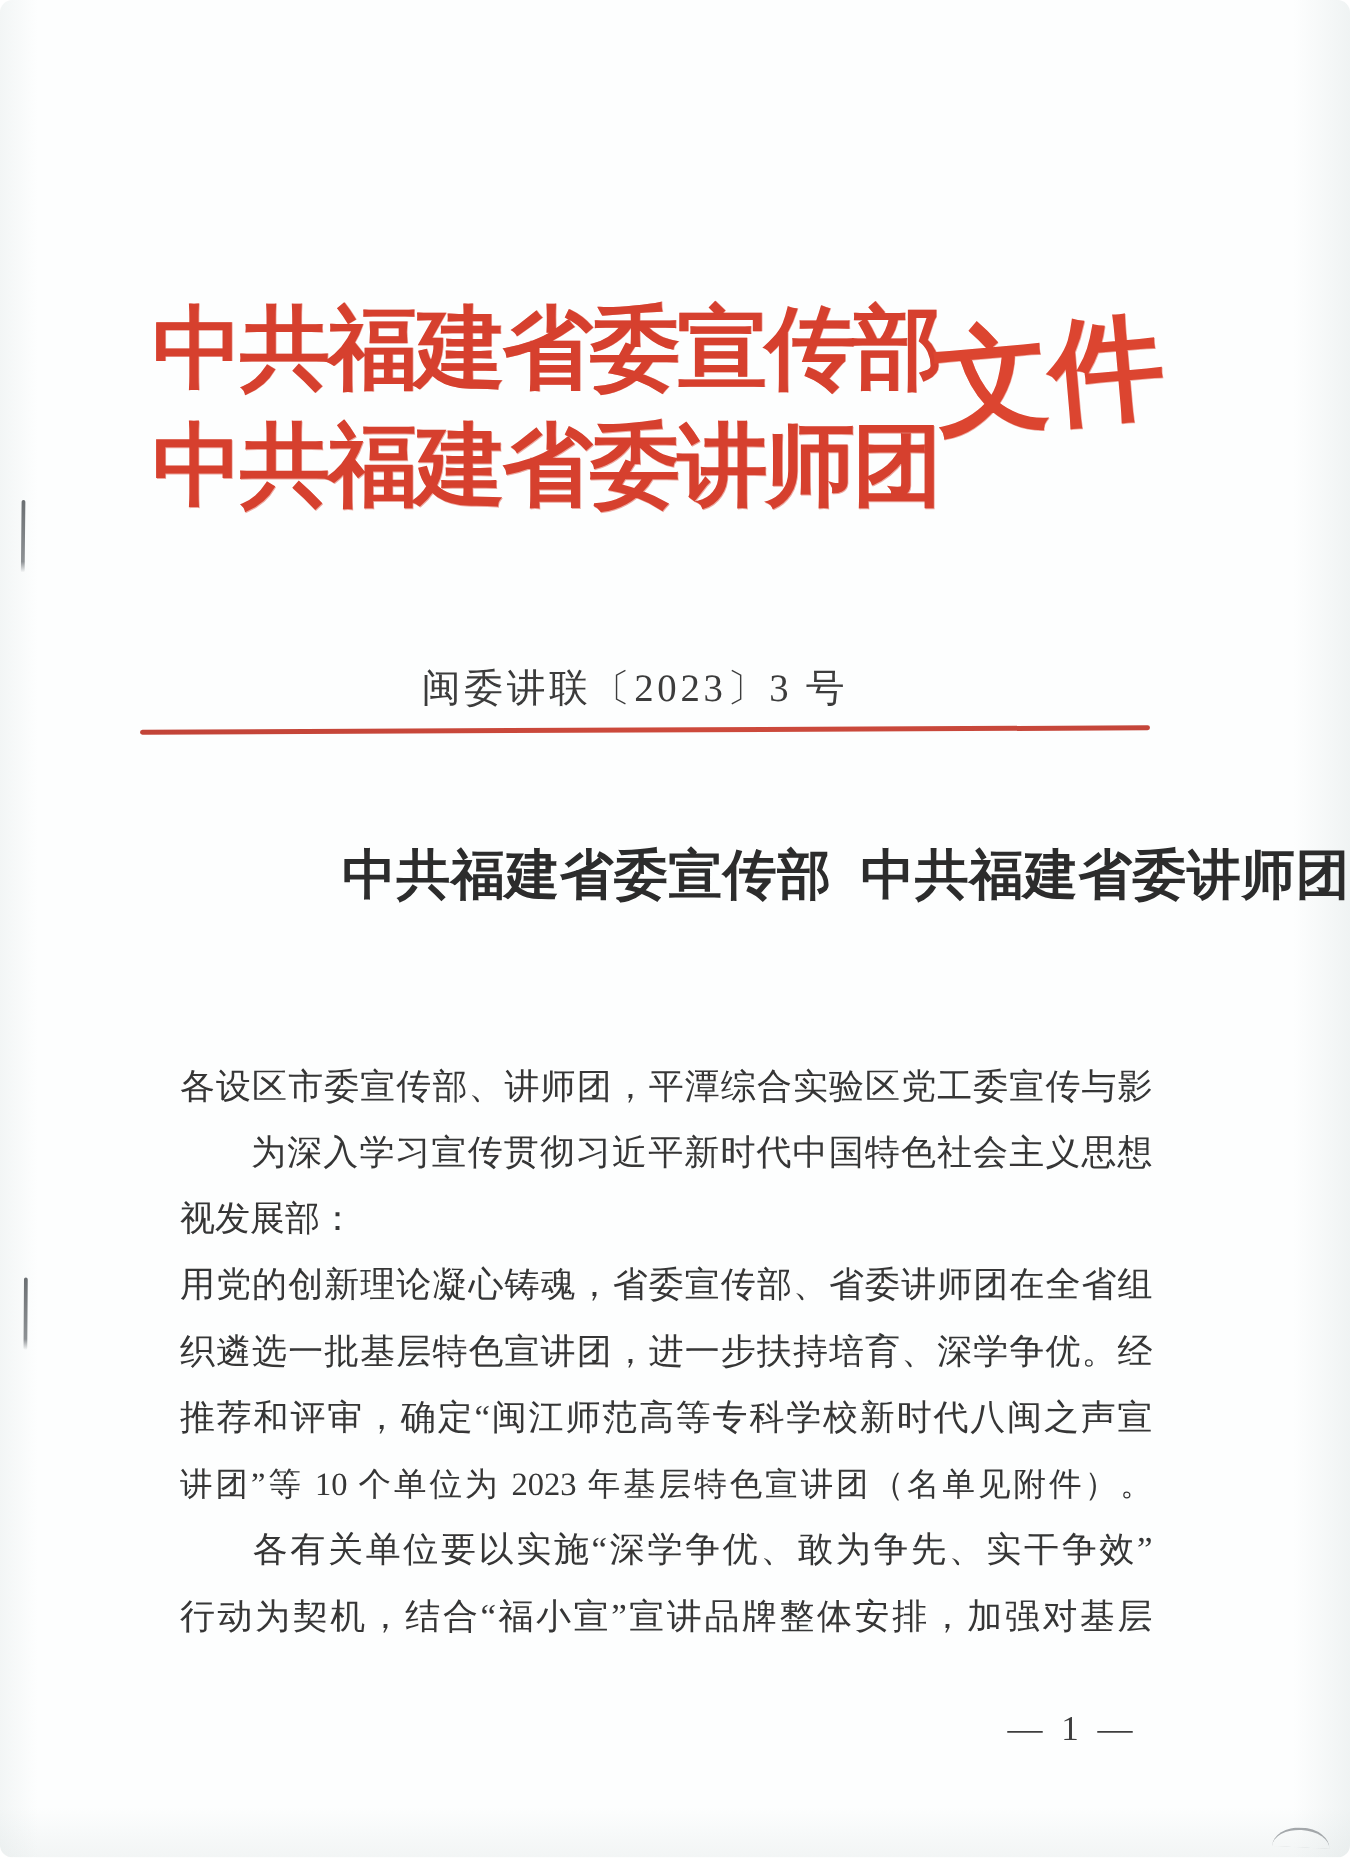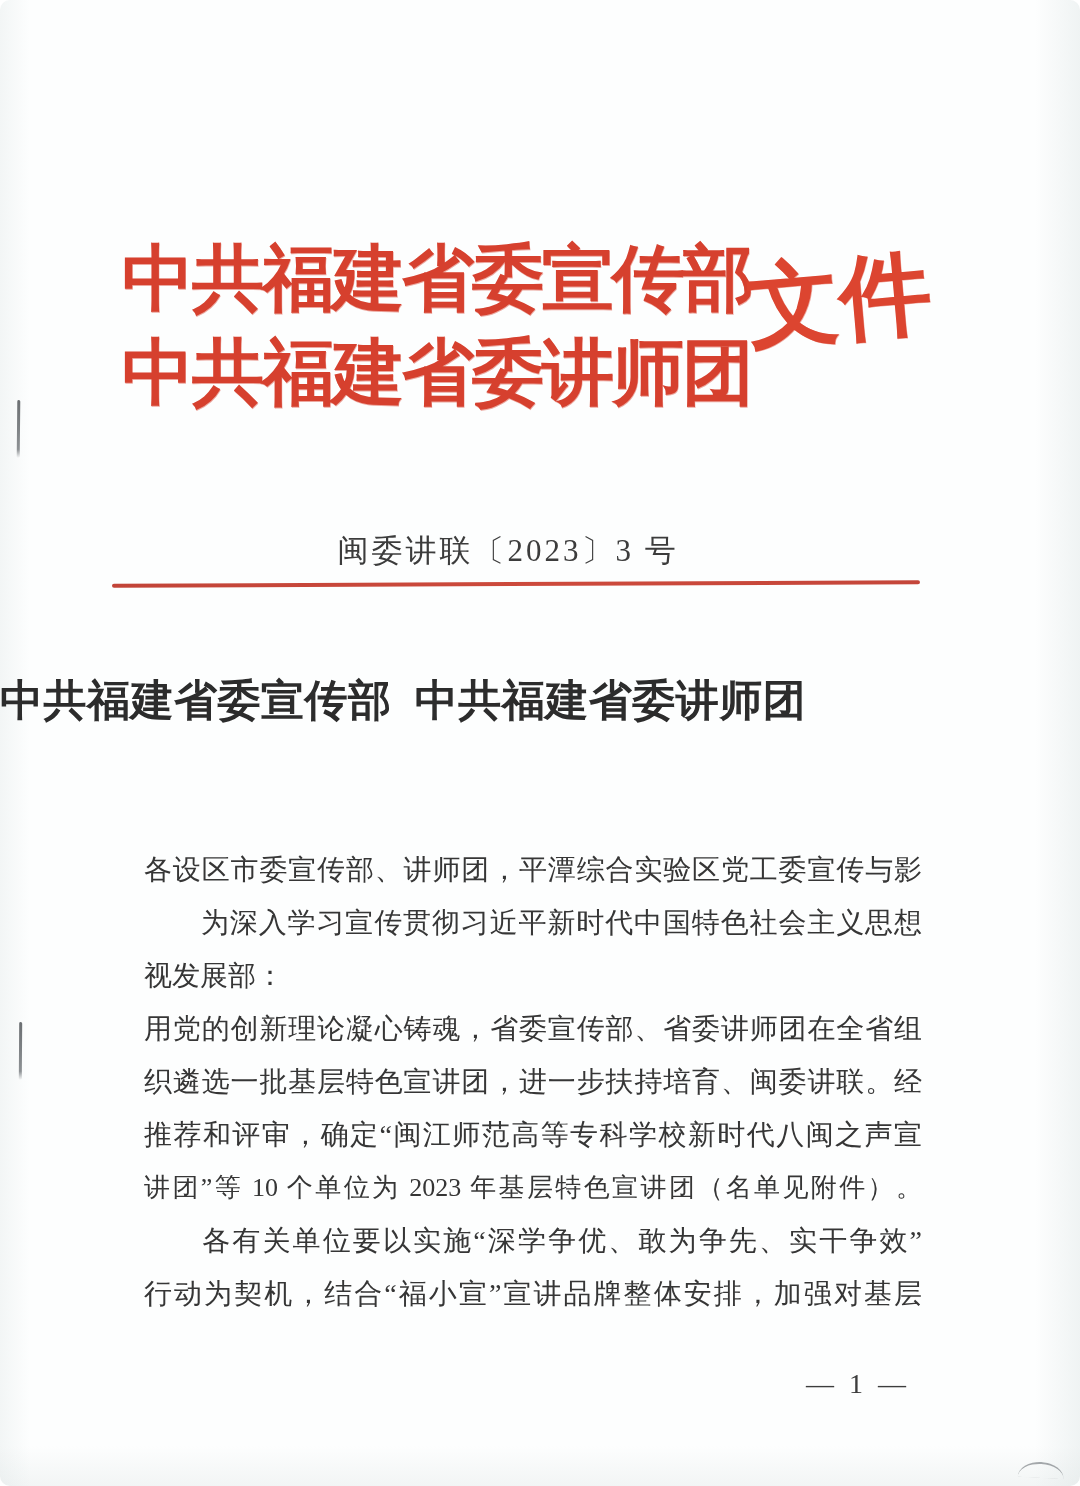--- a/index.html
+++ b/index.html
@@ -72,21 +72,21 @@
     border-radius: 2px;
     transform: rotate(-0.25deg);
   }
 
   
   .title-block {
     position: absolute;
     left: 0;
     top: 676px;
     width: 1080px;
-    text-align: left;
+    text-align: right;
     font-weight: bold;
     font-size: 43px;
     line-height: 50px;
     letter-spacing: 0.5px;
     color: #2c2c2c;
     white-space: nowrap;
   }
   .title-block .t1 { word-spacing: 12px; }
 
   
@@ -164,21 +164,21 @@
 
   <div class="title-block">
     <div class="t1">中共福建省委宣传部 中共福建省委讲师团</div>
   </div>
 
   <div class="body-block">
     <div class="bline">各设区市委宣传部、讲师团，平潭综合实验区党工委宣传与影</div>
     <div class="bline indent">为深入学习宣传贯彻习近平新时代中国特色社会主义思想</div>
     <div class="bline short">视发展部：</div>
     <div class="bline">用党的创新理论凝心铸魂，省委宣传部、省委讲师团在全省组</div>
-    <div class="bline">织遴选一批基层特色宣讲团，进一步扶持培育、闽委讲联。经</div>
+    <div class="bline">织遴选一批基层特色宣讲团，进一步扶持培育、深学争优。经</div>
     <div class="bline">推荐和评审，确定“闽江师范高等专科学校新时代八闽之声宣</div>
     <div class="bline tight">讲团”等 10 个单位为 2023 年基层特色宣讲团（名单见附件）。</div>
     <div class="bline indent">各有关单位要以实施“深学争优、敢为争先、实干争效”</div>
     <div class="bline">行动为契机，结合“福小宣”宣讲品牌整体安排，加强对基层</div>
   </div>
 
   <div class="page-number">— 1 —</div>
 
   <div class="edge-tick tick-1"></div>
   <div class="edge-tick tick-2"></div>

